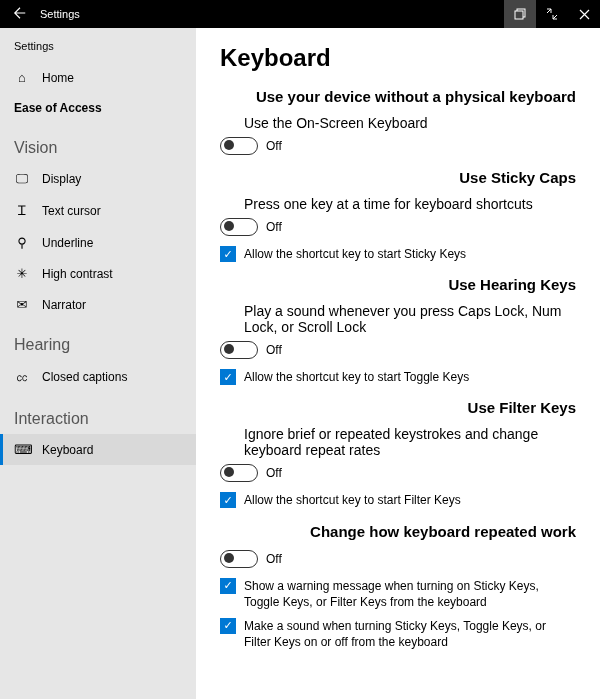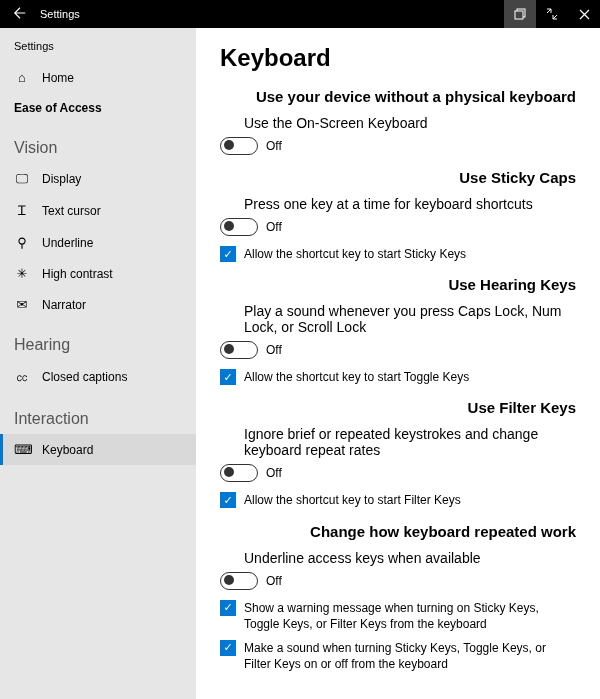--- a/index.html
+++ b/index.html
@@ -142,21 +142,20 @@
     <div class="toggle-row">
       <div class="toggle"></div>
       <span>Off</span>
     </div>
     <div class="check-row">
       <div class="checkbox">✓</div>
       <span class="lbl">Allow the shortcut key to start Filter Keys</span>
     </div>
 
     <h2>Change how keyboard repeated work</h2>
-    <div class="desc">Underline access keys when available</div>
     <div class="toggle-row">
       <div class="toggle"></div>
       <span>Off</span>
     </div>
 
     <div class="check-row">
       <div class="checkbox">✓</div>
       <span class="lbl">Show a warning message when turning on Sticky Keys, Toggle Keys, or Filter Keys from the keyboard</span>
     </div>
     <div class="check-row">

